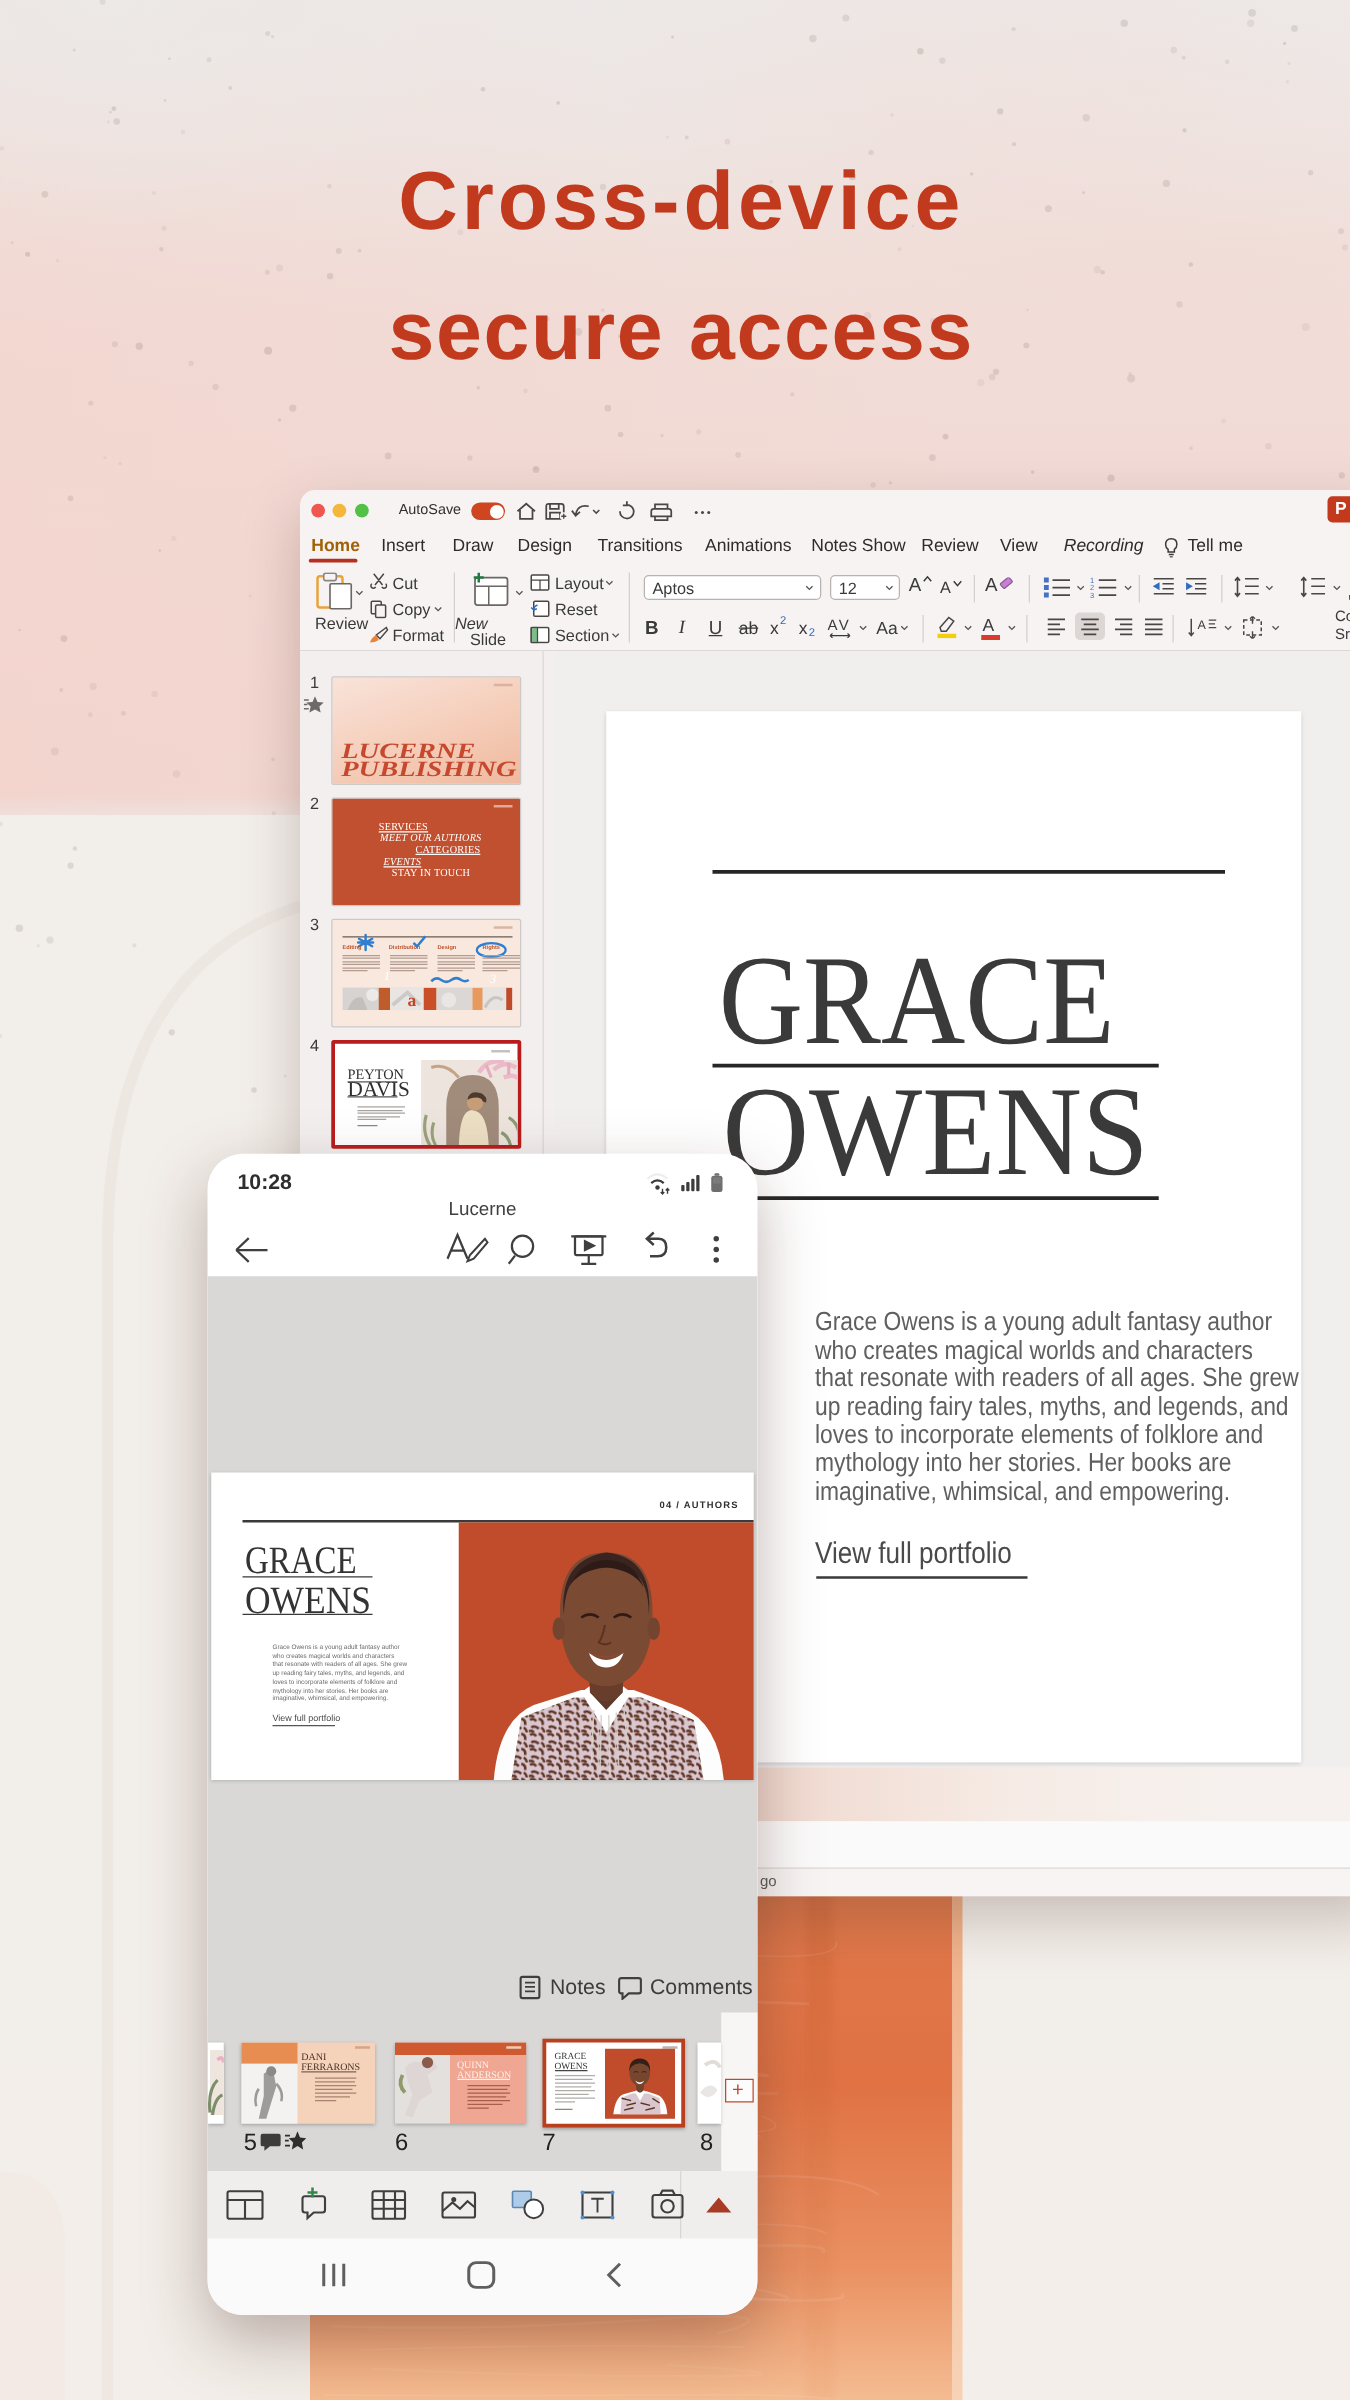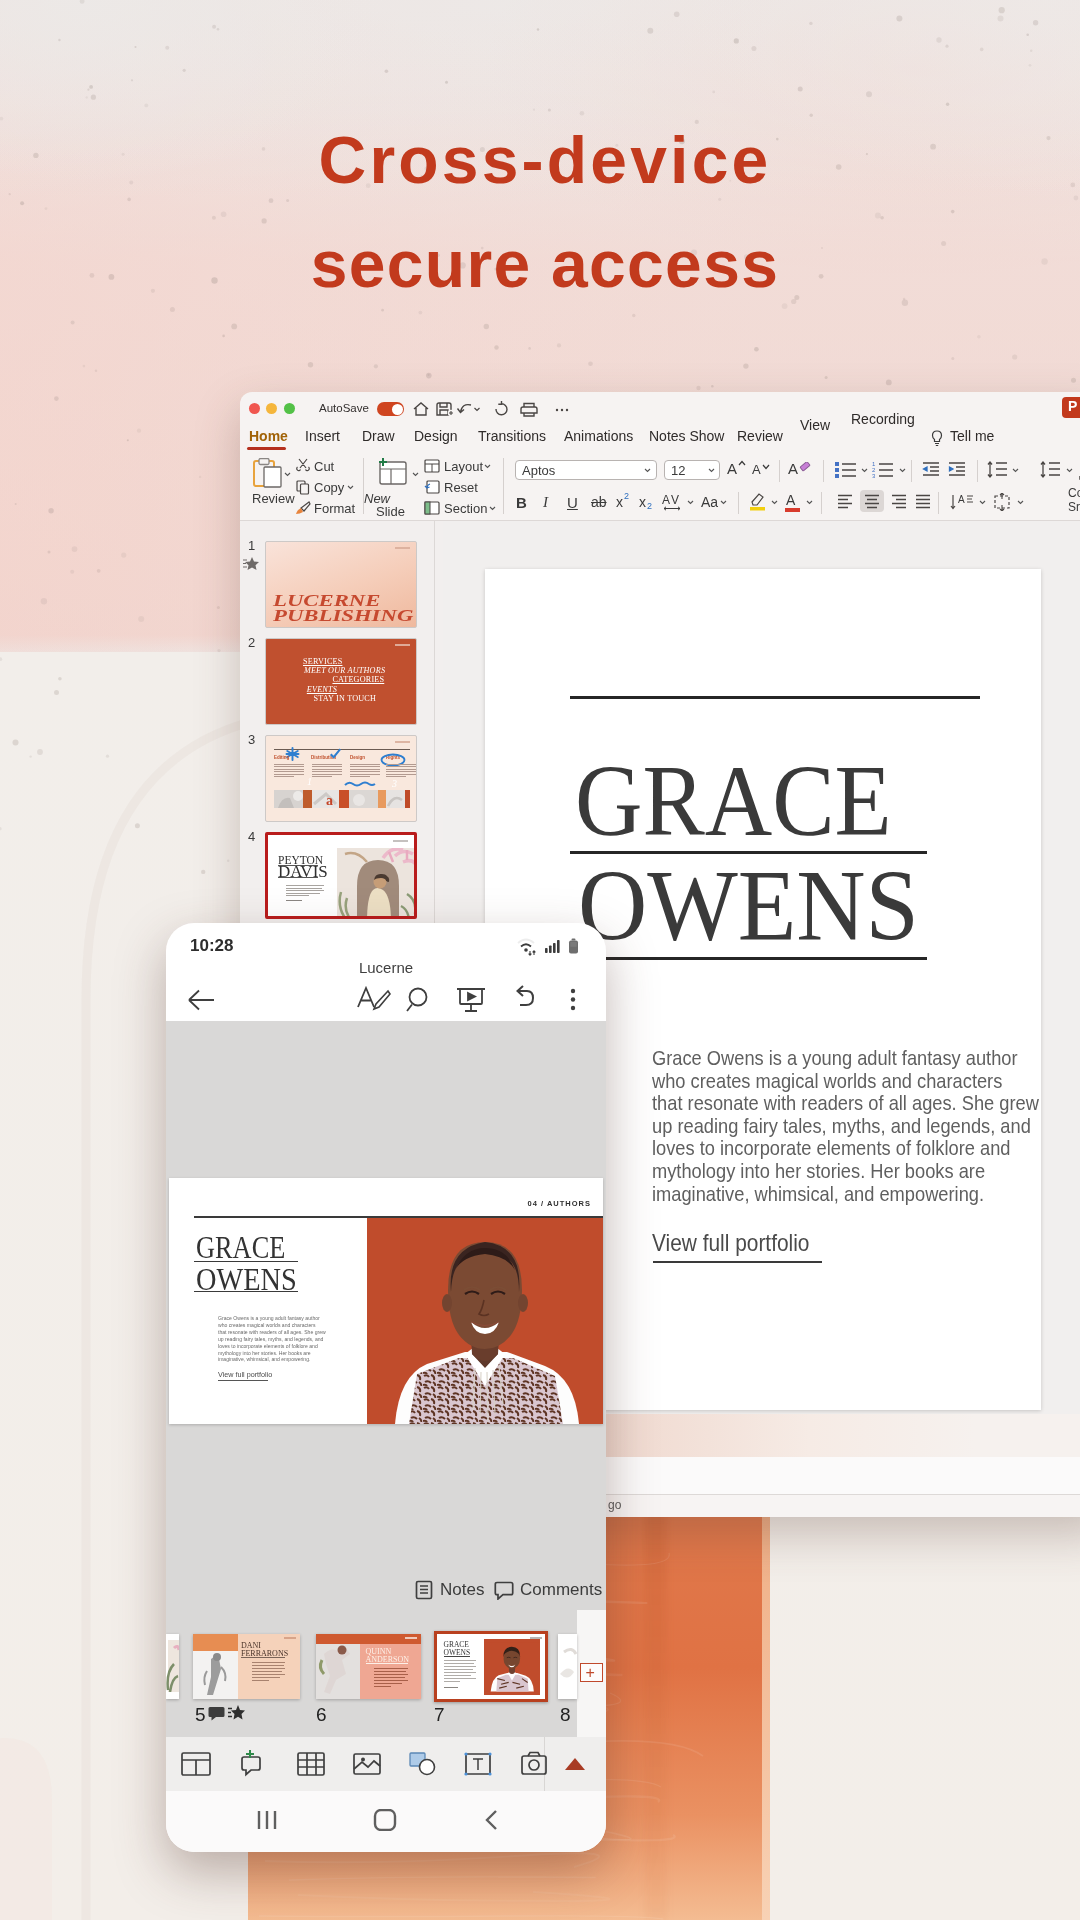--- a/index.html
+++ b/index.html
@@ -362,22 +362,22 @@
   <div id="tabs">
     <div class="tb" style="left:9px;top:36px;font-weight:bold;color:#a16207;">Home</div>
     <div class="abs" style="left:7px;top:55px;width:39px;height:3px;background:#b5301f;border-radius:2px;"></div>
     <div class="tb" style="left:65px;top:36px;">Insert</div>
     <div class="tb" style="left:122px;top:36px;">Draw</div>
     <div class="tb" style="left:174px;top:36px;">Design</div>
     <div class="tb" style="left:238px;top:36px;">Transitions</div>
     <div class="tb" style="left:324px;top:36px;">Animations</div>
     <div class="tb" style="left:409px;top:36px;">Notes Show</div>
     <div class="tb" style="left:497px;top:36px;">Review</div>
-    <div class="tb" style="left:560px;top:25px;text-align:right;">View</div>
-    <div class="tb" style="left:611px;top:19px;">Recording</div>
+    <div class="tb" style="left:560px;top:36px;text-align:right;">View</div>
+    <div class="tb" style="left:611px;top:36px;font-style:italic;">Recording</div>
     <svg class="abs" style="left:690px;top:38px;" width="14" height="16" viewBox="0 0 14 16">
         <path d="M7 1 Q11.5 1 11.5 5.5 Q11.5 8 9.5 9.5 L9.5 11.5 L4.5 11.5 L4.5 9.5 Q2.5 8 2.5 5.5 Q2.5 1 7 1 M5 13.5 H9 M5.8 15.5 H8.2" fill="none" stroke="#3a3a3a" stroke-width="1.2"></path>
       </svg>
     <div class="tb" style="left:710px;top:36px;">Tell me</div>
   </div>
 
   <div id="ribbon">
     <div class="abs" style="left:0;top:128px;width:868px;height:1px;background:#ddd8d6;"></div>
 
     <svg class="abs" style="left:12px;top:66px;" width="32" height="30" viewBox="0 0 32 30">

